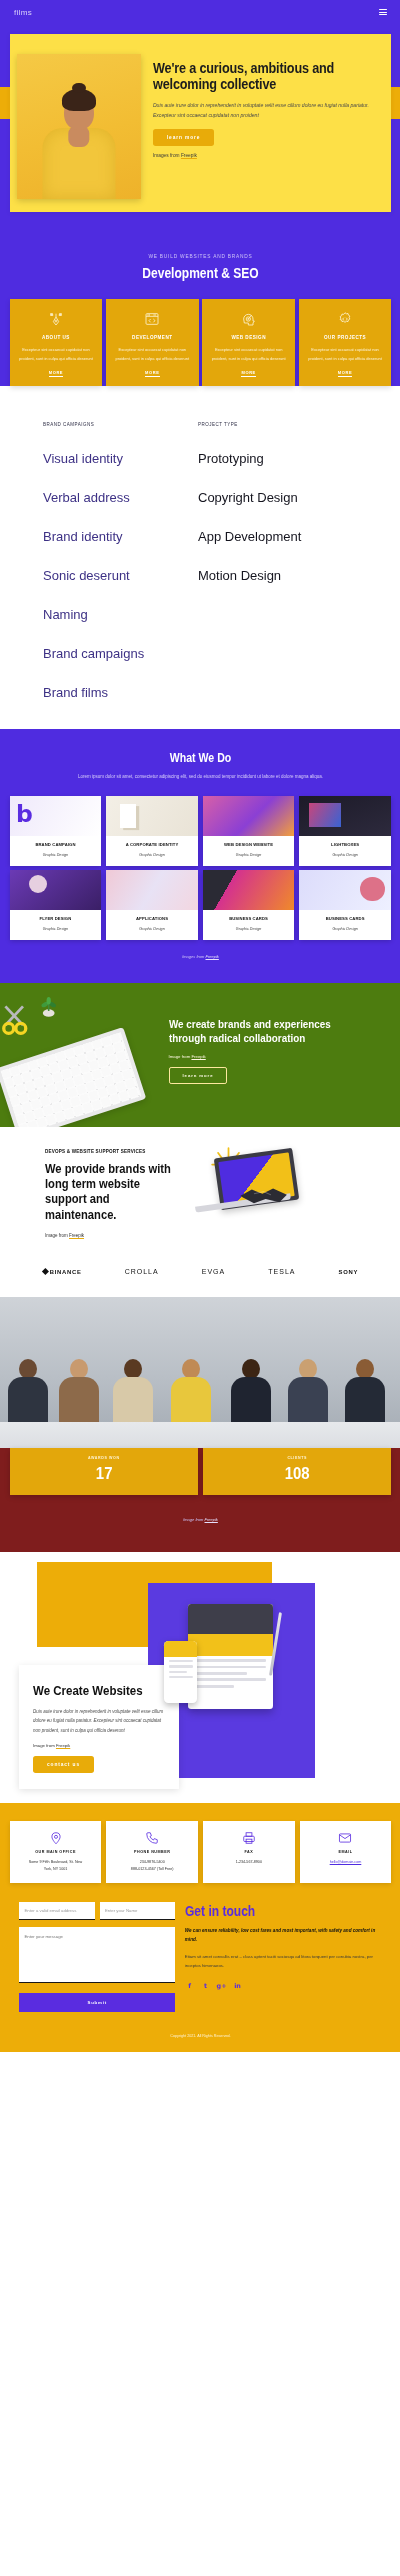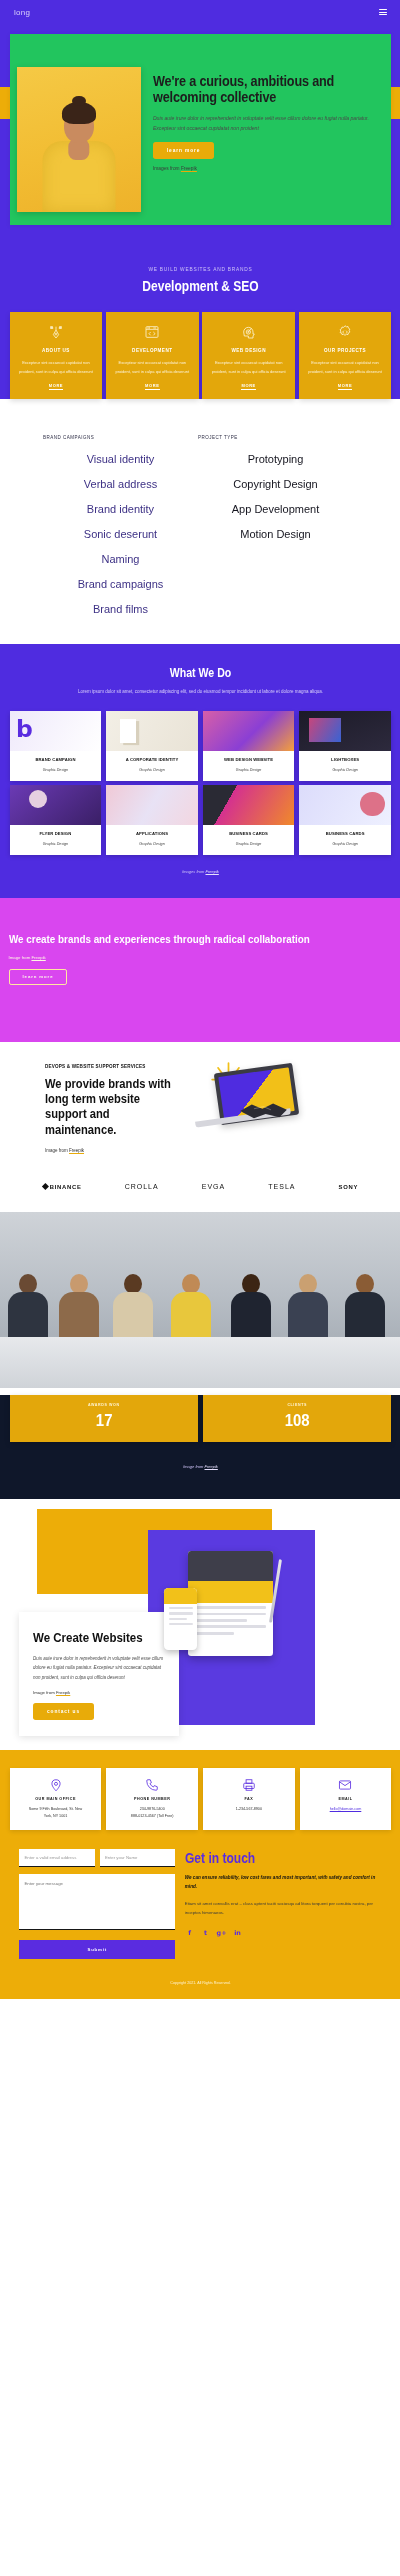--- a/index.html
+++ b/index.html
@@ -14,23 +14,23 @@
 
   
   .hero { background:#4f2ce0; padding-top:0; position:relative; }
   .topbar { height:24.6px; display:flex; align-items:center; justify-content:space-between; padding:0 14px; }
   .logo { color:#d9d0fb; font-size:8px; letter-spacing:0.3px; font-weight:400; }
   .burger { width:8.5px; display:flex; flex-direction:column; gap:1.6px; cursor:pointer; }
   .burger i { display:block; height:0.9px; background:#ffffff; border-radius:0.5px; }
 
   .hero-card {
     margin:9.6px 9.6px 0 9.6px;
-    background:#22c55e;
+    background:#fde047;
     display:flex;
-    padding:25px 0 13px 0;
+    padding:12px 0 13px 0;
     position:relative;
     z-index:3;
     box-shadow:0 1.1px 5.3px rgba(0,0,0,.07);
   }
   .hero-photo {
     width:124px; min-width:124px; height:145px; margin:7.5px 0 0 7.5px;
     position:relative; overflow:hidden;
     background:linear-gradient(165deg,#f5c945 0%,#f2bd33 55%,#eeb22a 100%);
     box-shadow:0 1.6px 6.4px rgba(0,0,0,.18);
   }
@@ -78,21 +78,21 @@
   .card-icon svg { width:16px; height:16px; }
   .card-title { margin-top:7px; font-size:4.6px; font-weight:700; letter-spacing:0.5px; }
   .card-desc { margin-top:6.4px; font-size:4px; line-height:2.15; color:#fdf3d8; }
   .card-more { margin-top:6.4px; font-size:4px; font-weight:700; letter-spacing:0.6px; border-bottom:0.5px solid #fff; display:inline-block; padding-bottom:1.1px; cursor:pointer; }
   .dev-white-fill { background:#ffffff; height:34px; margin-top:-34px; position:relative; z-index:-1; }
 
   
   .lists { background:#ffffff; display:flex; padding:36px 0 29px 43px; }
   .lists-col { width:155px; }
   .list-head { font-size:4.5px; letter-spacing:0.5px; color:#2c2c44; }
-  .list-item { margin-top:13px; font-size:11px; color:#3d3185; cursor:pointer;text-align:center; }
+  .list-item { margin-top:24px; font-size:13px; color:#3d3185; cursor:pointer; }
   .lists-col.right .list-item { color:#15151f; }
 
   
   .wwd { background:#4f2ce0; padding:21.4px 0 23.5px 0; text-align:center; }
   .wwd-title {
     color:#ffffff; font-weight:700; font-size:12.3px;
     font-family:"Liberation Sans Narrow","Liberation Sans",sans-serif; transform:scaleX(.86);
   }
   .wwd-sub { margin-top:7.5px; color:#d8cefa; font-size:4.5px; line-height:2.3; }
   .grid { display:flex; flex-wrap:wrap; gap:4.8px; padding:13px 9.6px 0 9.6px; }
@@ -113,21 +113,21 @@
   .t4 { background:linear-gradient(160deg,#1c1a28,#2d2a3d); }
   .t4:after { content:""; position:absolute; left:9.6px; top:7.5px; width:32px; height:23.5px; background:linear-gradient(120deg,#e44d8a,#3c6ef0); opacity:.85; }
   .t5 { background:linear-gradient(140deg,#6b3ab5,#3a1f66); }
   .t5:after { content:""; position:absolute; left:19px; top:4.3px; width:18px; height:18px; border-radius:50%; background:#e6cfe0; }
   .t6 { background:linear-gradient(120deg,#f0c9d6,#e8e2f5 50%,#f3d6e0); }
   .t7 { background:linear-gradient(120deg,#2a2a34 0%,#2a2a34 30%,#d4318f 30%,#f08a2a 100%); }
   .t8 { background:linear-gradient(120deg,#dcdcfb,#eef0ff); }
   .t8:after { content:""; position:absolute; right:6.4px; top:6.4px; width:24.6px; height:24.6px; border-radius:50%; background:#d9536a; opacity:.8; }
 
   
-  .brands { background:#d946ef; display:flex; min-height:144px; position:relative;flex-direction:column; }
+  .brands { background:#4d7c0f; display:flex; min-height:144px; position:relative; }
   .brands-left { width:160px; position:relative; overflow:hidden; }
   .kb { position:absolute; left:4.3px; top:63px; width:134px; height:75px; background:#e9e9ea; border-radius:3.2px; transform:rotate(-18deg); box-shadow:0 2.1px 6.4px rgba(0,0,0,.15); }
   .kb:before { content:""; position:absolute; left:4.3px; top:4.3px; right:4.3px; bottom:4.3px;
     background:
       repeating-linear-gradient(to right, #fdfdfd 0 8px, transparent 8px 9.6px),
       repeating-linear-gradient(to bottom, #fdfdfd 0 8px, transparent 8px 9.6px);
     background-blend-mode:multiply; opacity:.9; }
   .scissors { position:absolute; left:1.1px; top:19px; width:33px; height:33px; }
   .plant { position:absolute; left:38px; top:13px; width:21.4px; height:21.4px; }
   .brands-right { flex:1; padding:35px 13px 0 8.5px; }
@@ -174,21 +174,21 @@
   .p .b { width:40px; height:51px; border-radius:14px 14px 0 0; margin-top:-2.1px; }
   .p1 { left:7.5px; } .p1 .h { background:#6a4a33; } .p1 .b { background:#2e3440; }
   .p2 { left:59px; } .p2 .h { background:#c89a6e; } .p2 .b { background:#8d6a4a; }
   .p3 { left:113px; } .p3 .h { background:#5a3a22; } .p3 .b { background:#d8c9a8; }
   .p4 { left:171px; } .p4 .h { background:#c08a55; } .p4 .b { background:#e8c73c; }
   .p5 { left:231px; } .p5 .h { background:#3c2514; } .p5 .b { background:#1f2430; }
   .p6 { left:288px; } .p6 .h { background:#caa071; } .p6 .b { background:#3a4152; }
   .p7 { left:345px; } .p7 .h { background:#8a5c35; } .p7 .b { background:#242a36; }
 
   
-  .stats-wrap { background:#0f172a; padding:0 9.6px 0 9.6px; position:relative;margin-top:32px; }
+  .stats-wrap { background:#7f1d1d; padding:0 9.6px 0 9.6px; position:relative; }
   .stats-pull { margin-top:-24.6px; display:flex; gap:4.8px; position:relative; z-index:4; }
   .stat { flex:1; background:#e3a70b; text-align:center; padding:7.5px 2.1px 10.7px 2.1px; box-shadow:0 2.1px 5.3px rgba(0,0,0,.2); }
   .stat-label { font-size:3.6px; letter-spacing:0.6px; color:#fff4d4; font-weight:700; }
   .stat-value { margin-top:4.3px; font-size:16.6px; font-weight:700; color:#ffffff; font-family:"Liberation Sans Narrow","Liberation Sans",sans-serif; transform:scaleX(.9); }
   .stats-credit { text-align:center; padding:22.4px 0 30px 0; font-size:4px; font-style:italic; color:#cfc4f8; }
   .stats-credit a { color:#e6dffc; text-decoration:underline; }
 
   
   .wcw { background:#ffffff; position:relative; padding:0 0 21.4px 0; min-height:251px; }
   .wcw-yellow { position:absolute; left:37px; top:9.6px; width:235px; height:85px; background:#edad08; }
@@ -239,21 +239,21 @@
 
   .footer { background:#edad08; text-align:center; padding:21.4px 0 14px 0; font-size:3.7px; color:#fff3d2; }
 </style>
 </head>
 <body>
 
 <div class="page">
 
   <section class="hero">
     <div class="topbar">
-      <div class="logo">long</div>
+      <div class="logo">films</div>
       <div class="burger">
           <i></i>
           <i></i>
           <i></i>
         </div>
     </div>
     <div class="hero-yellow-bar"></div>
     <div class="hero-yellow-bar-r"></div>
     <div class="hero-card">
       <div class="hero-photo">

